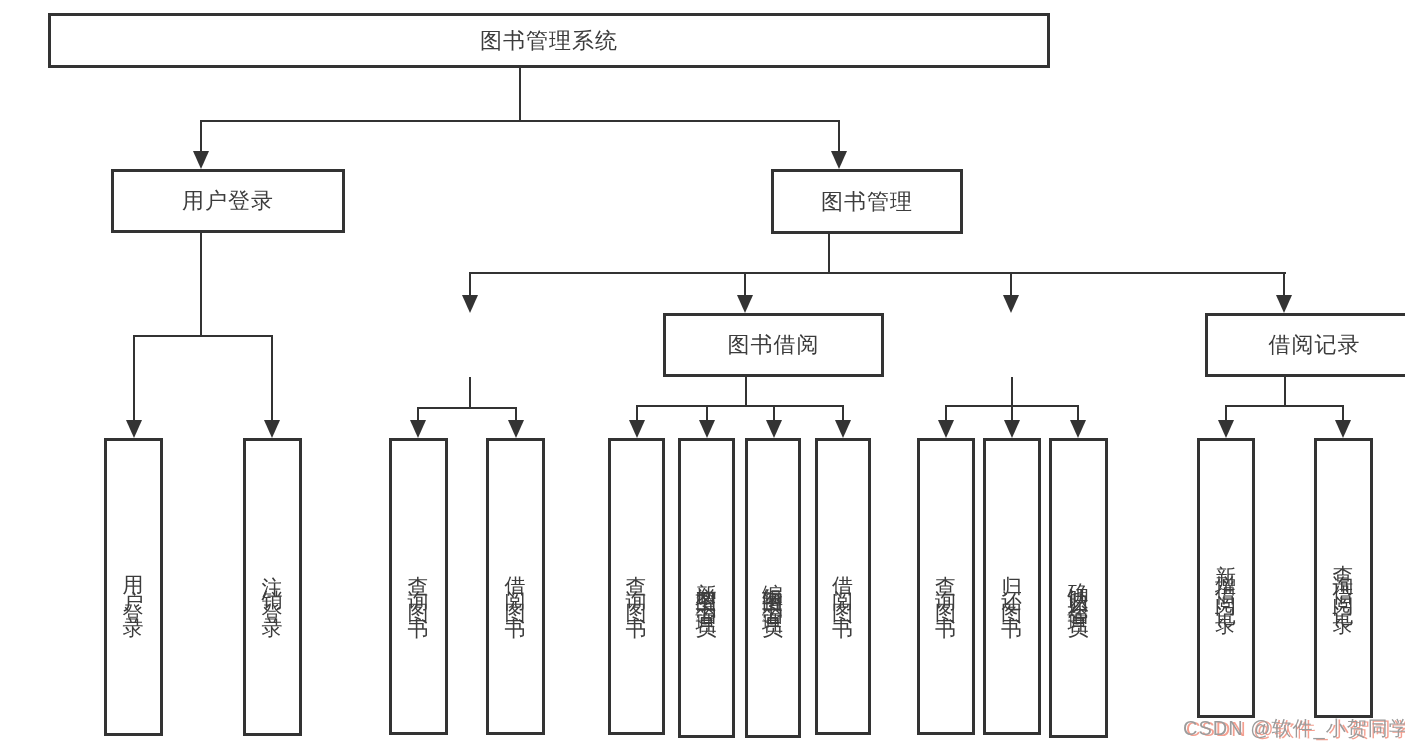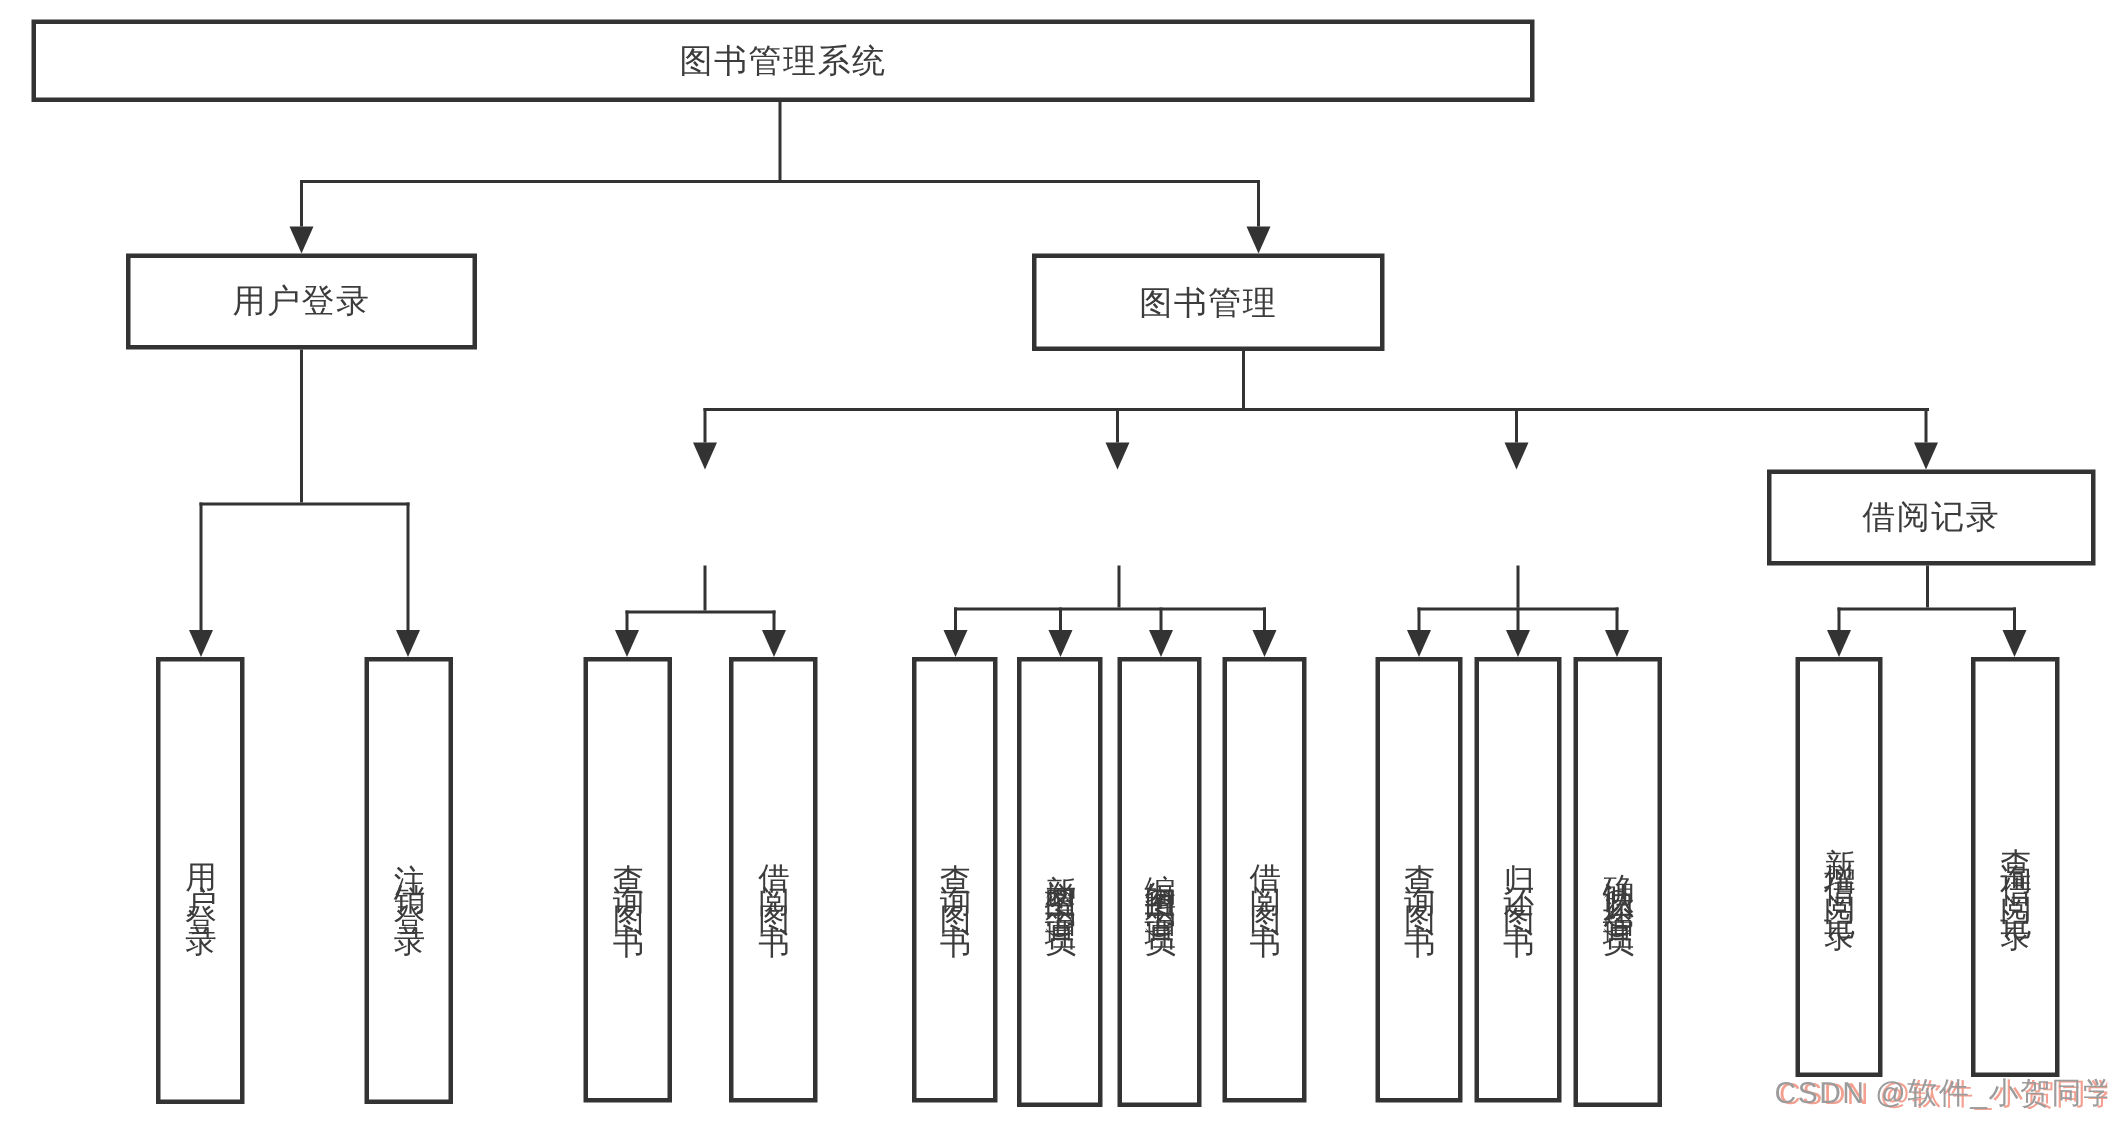--- a/index.html
+++ b/index.html
@@ -8,21 +8,21 @@
   }
   html,body{margin:0;padding:0;background:#fff;}
   #canvas{
     position:relative;width:1405px;height:747px;background:var(--bg);
     font-family:"Liberation Sans","DejaVu Sans",sans-serif;color:var(--text);
     overflow:hidden;
   }
   .box{
     position:absolute;background:#fff;border:3px solid var(--border);
     box-sizing:border-box;display:flex;align-items:center;justify-content:center;
-    font-size:22px;letter-spacing:1px;white-space:nowrap;
+    font-size:22px;letter-spacing:1px;white-space:nowrap;margin-left:27px;
   }
   .leaf{
     position:absolute;background:#fff;border:3px solid var(--border);
     box-sizing:border-box;display:flex;align-items:center;justify-content:center;
   }
   .vtext{
     writing-mode:vertical-rl;text-orientation:mixed;
     font-size:21px;line-height:1;color:var(--text);
   }
   .s4{letter-spacing:14px;}
@@ -51,21 +51,21 @@
   <div class="vline" style="left:519px;top:68px;width:2px;height:52px;"></div>
   <div class="hline" style="left:200px;top:120px;width:640px;height:2px;"></div>
   <div class="vline" style="left:200px;top:120px;width:2px;height:31px;"></div>
   <div class="arrow" style="left:193px;top:151px;"></div>
   <div class="vline" style="left:838px;top:120px;width:2px;height:31px;"></div>
   <div class="arrow" style="left:831px;top:151px;"></div>
 
   <div class="box" style="left:84px;top:169px;width:234px;height:64px;">
     <span>用户登录</span>
   </div>
-  <div class="box" style="left:688px;top:169px;width:235px;height:65px;">
+  <div class="box" style="left:744px;top:169px;width:192px;height:65px;">
     <span>图书管理</span>
   </div>
 
   <div class="vline" style="left:200px;top:233px;width:2px;height:102px;"></div>
   <div class="hline" style="left:133px;top:335px;width:140px;height:2px;"></div>
   <div class="vline" style="left:133px;top:335px;width:2px;height:85px;"></div>
   <div class="arrow" style="left:126px;top:420px;"></div>
   <div class="vline" style="left:271px;top:335px;width:2px;height:85px;"></div>
   <div class="arrow" style="left:264px;top:420px;"></div>
 
@@ -73,20 +73,23 @@
   <div class="hline" style="left:469px;top:272px;width:817px;height:2px;"></div>
   <div class="vline" style="left:469px;top:272px;width:2px;height:23px;"></div>
   <div class="arrow" style="left:462px;top:295px;"></div>
   <div class="vline" style="left:744px;top:272px;width:2px;height:23px;"></div>
   <div class="arrow" style="left:737px;top:295px;"></div>
   <div class="vline" style="left:1010px;top:272px;width:2px;height:23px;"></div>
   <div class="arrow" style="left:1003px;top:295px;"></div>
   <div class="vline" style="left:1283px;top:272px;width:2px;height:23px;"></div>
   <div class="arrow" style="left:1276px;top:295px;"></div>
 
+  <div class="box" style="left:636px;top:313px;width:221px;height:64px;">
+    <span>图书借阅</span>
+  </div>
   <div class="box" style="left:1178px;top:313px;width:219px;height:64px;">
     <span>借阅记录</span>
   </div>
 
   <div class="vline" style="left:469px;top:377px;width:2px;height:30px;"></div>
   <div class="hline" style="left:417px;top:407px;width:100px;height:2px;"></div>
   <div class="vline" style="left:417px;top:407px;width:2px;height:13px;"></div>
   <div class="arrow" style="left:410px;top:420px;"></div>
   <div class="vline" style="left:515px;top:407px;width:2px;height:13px;"></div>
   <div class="arrow" style="left:508px;top:420px;"></div>

